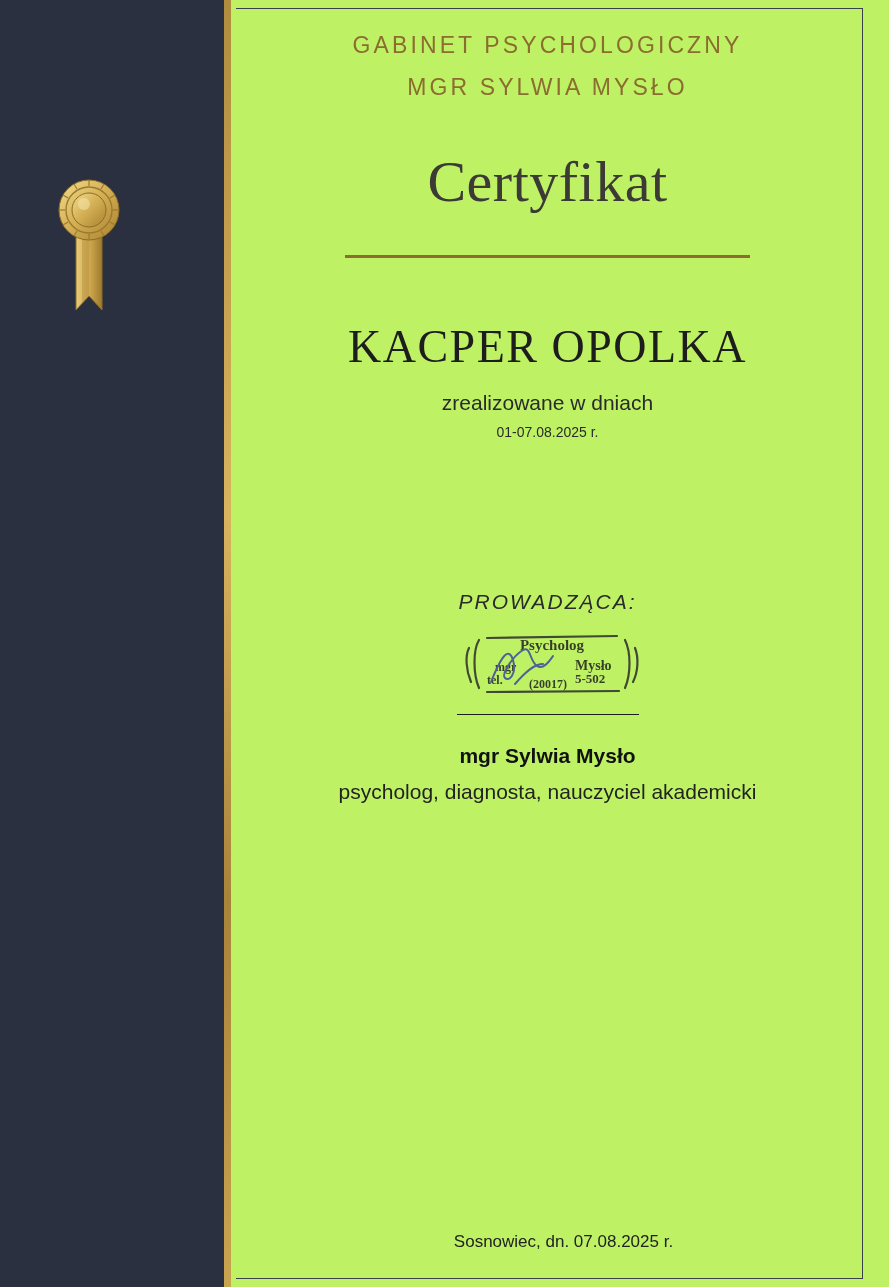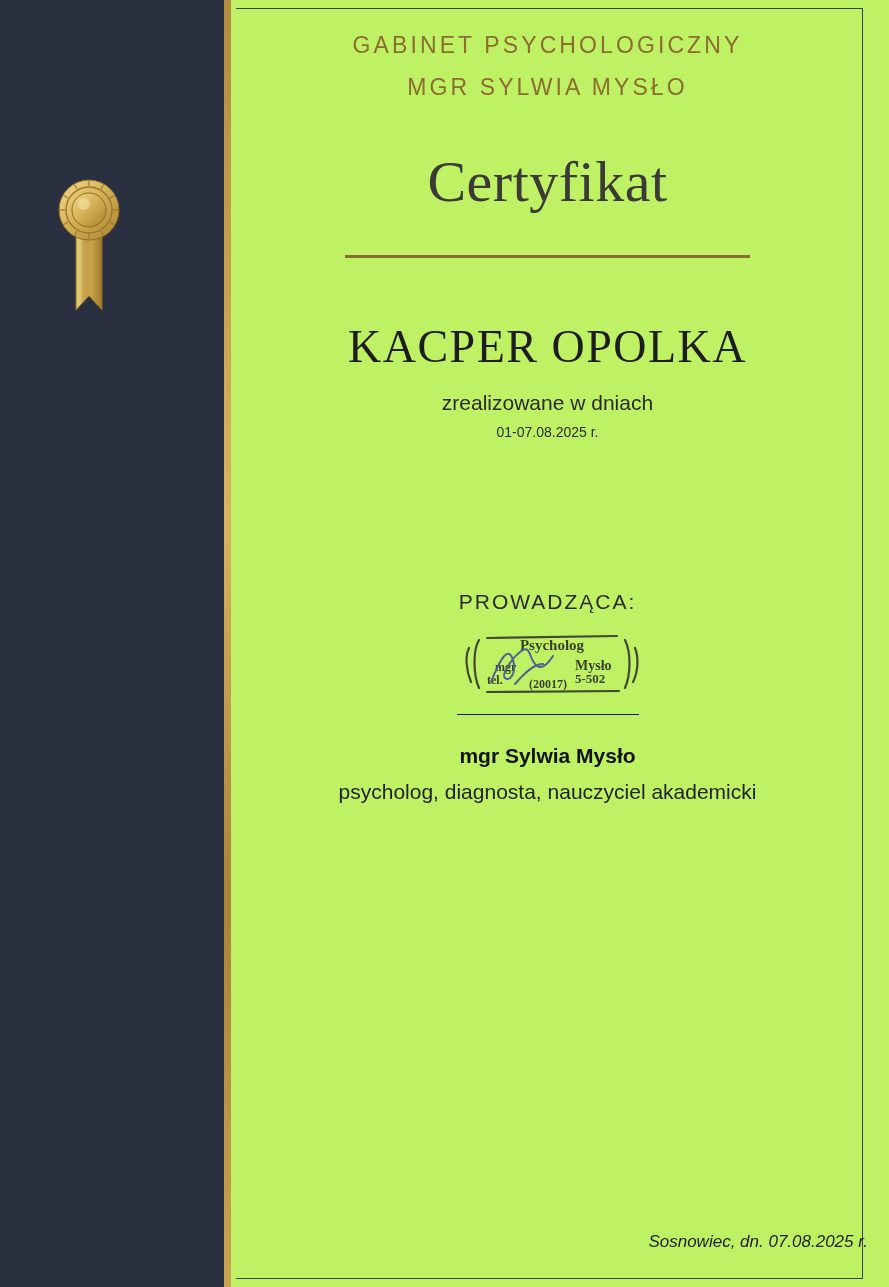--- a/index.html
+++ b/index.html
@@ -140,20 +140,21 @@
     font-size: 14px;
     color: #2a2a2a;
     margin-top: 9px;
   }
 
   .leader-label {
     font-size: 21px;
     color: #2a2a2a;
     letter-spacing: 2px;
     margin-top: 150px;
+    font-style: italic;
   }
 
   
   .stamp-area {
     position: relative;
     width: 633px;
     height: 110px;
     margin-top: 12px;
   }
   .stamp {
@@ -183,26 +184,25 @@
   }
 
   .signer-role {
     font-size: 21px;
     color: #222222;
     margin-top: 12px;
   }
 
   .place-date {
     position: absolute;
-    left: 4px;
+    left: 16px;
     top: 1232px;
     width: 633px;
-    text-align: right;
+    text-align: center;
     font-size: 17px;
-    font-style: italic;
     color: #222222;
   }
 </style>
 </head>
 <body>
 
 <div class="certificate">
 
   <div class="left-band"></div>
   <div class="gold-stripe"></div>

